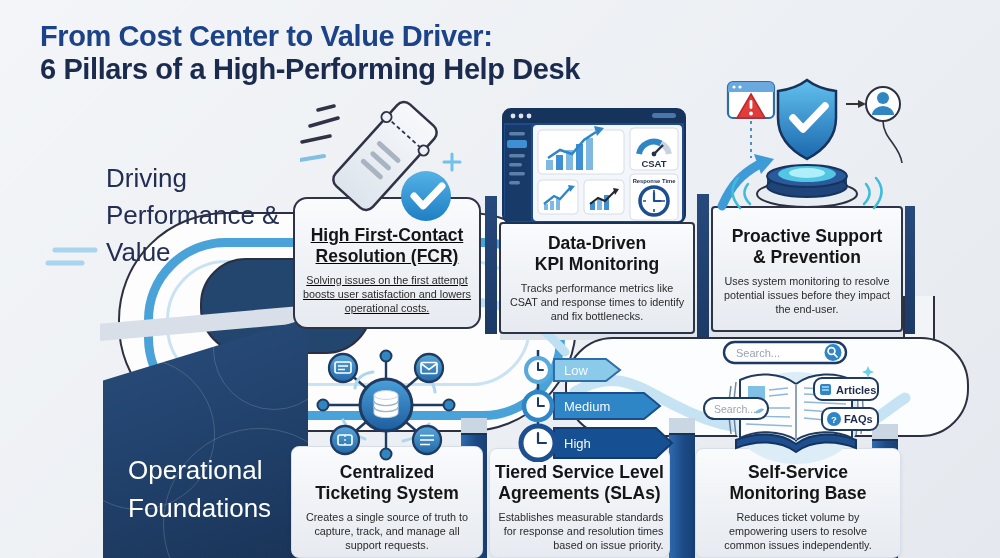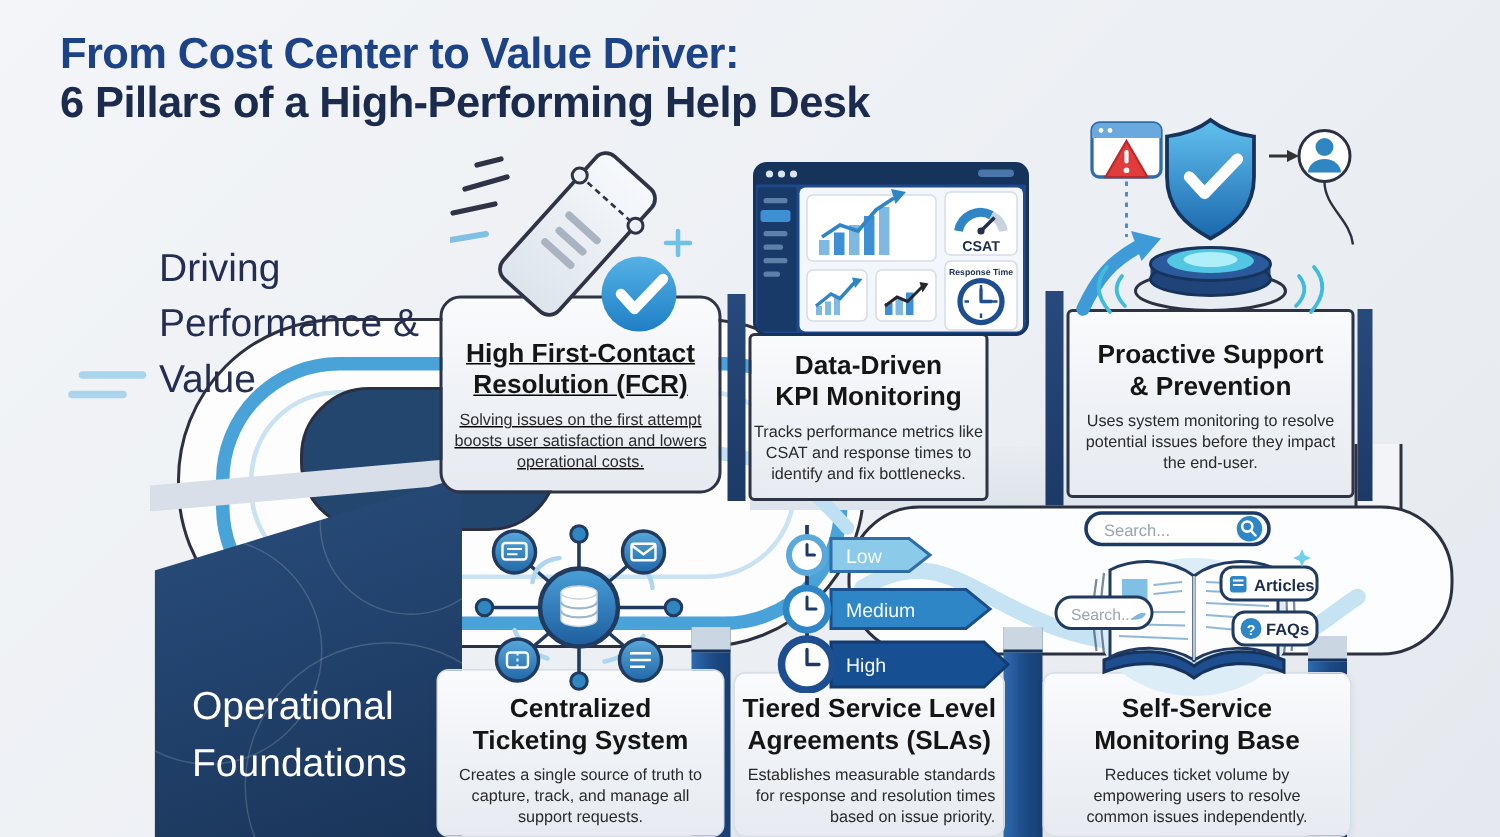--- a/index.html
+++ b/index.html
@@ -55,21 +55,21 @@
   .p2{left:669px;top:418px;width:26px;height:140px;}
   .p3{left:872px;top:424px;width:26px;height:134px;}
 
   
   .card{position:absolute;z-index:5;text-align:center;
         background:linear-gradient(180deg,#fafbfd 0%,#eef1f5 55%,#e7ebf1 100%);}
   .card .ct{font-size:17.5px;font-weight:bold;color:#151515;line-height:1.2;}
   .card .cd{font-size:10.8px;color:#2a2a2a;line-height:1.3;margin:6px auto 0;}
   .cardT{border:2px solid #2f3346;}
   .c1{left:293px;top:197px;width:188px;height:132px;border-radius:14px;padding-top:26px;box-sizing:border-box;text-decoration:underline;}
-  .c2{left:499px;top:222px;width:160px;height:112px;border-radius:4px;padding-top:9px;box-sizing:border-box;}
+  .c2{left:499px;top:222px;width:196px;height:112px;border-radius:4px;padding-top:9px;box-sizing:border-box;}
   .c3{left:711px;top:206px;width:192px;height:126px;border-radius:4px;padding-top:18px;box-sizing:border-box;}
   .cardB{border:1px solid #d8dee6;box-shadow:0 2px 4px rgba(30,40,70,.08);}
   .b1{left:291px;top:446px;width:192px;height:112px;border-radius:8px;padding-top:15px;box-sizing:border-box;}
   .b2{left:489px;top:448px;width:181px;height:110px;border-radius:8px;padding-top:13px;box-sizing:border-box;}
   .b3{left:695px;top:448px;width:206px;height:110px;border-radius:8px;padding-top:13px;box-sizing:border-box;}
   .w170{max-width:170px;} .w176{max-width:176px;} .w168{max-width:168px;text-align:right;} .w162{max-width:162px;}
 
   .icon{z-index:6;}
   .deco{z-index:3;left:0;top:0;}
 </style>

